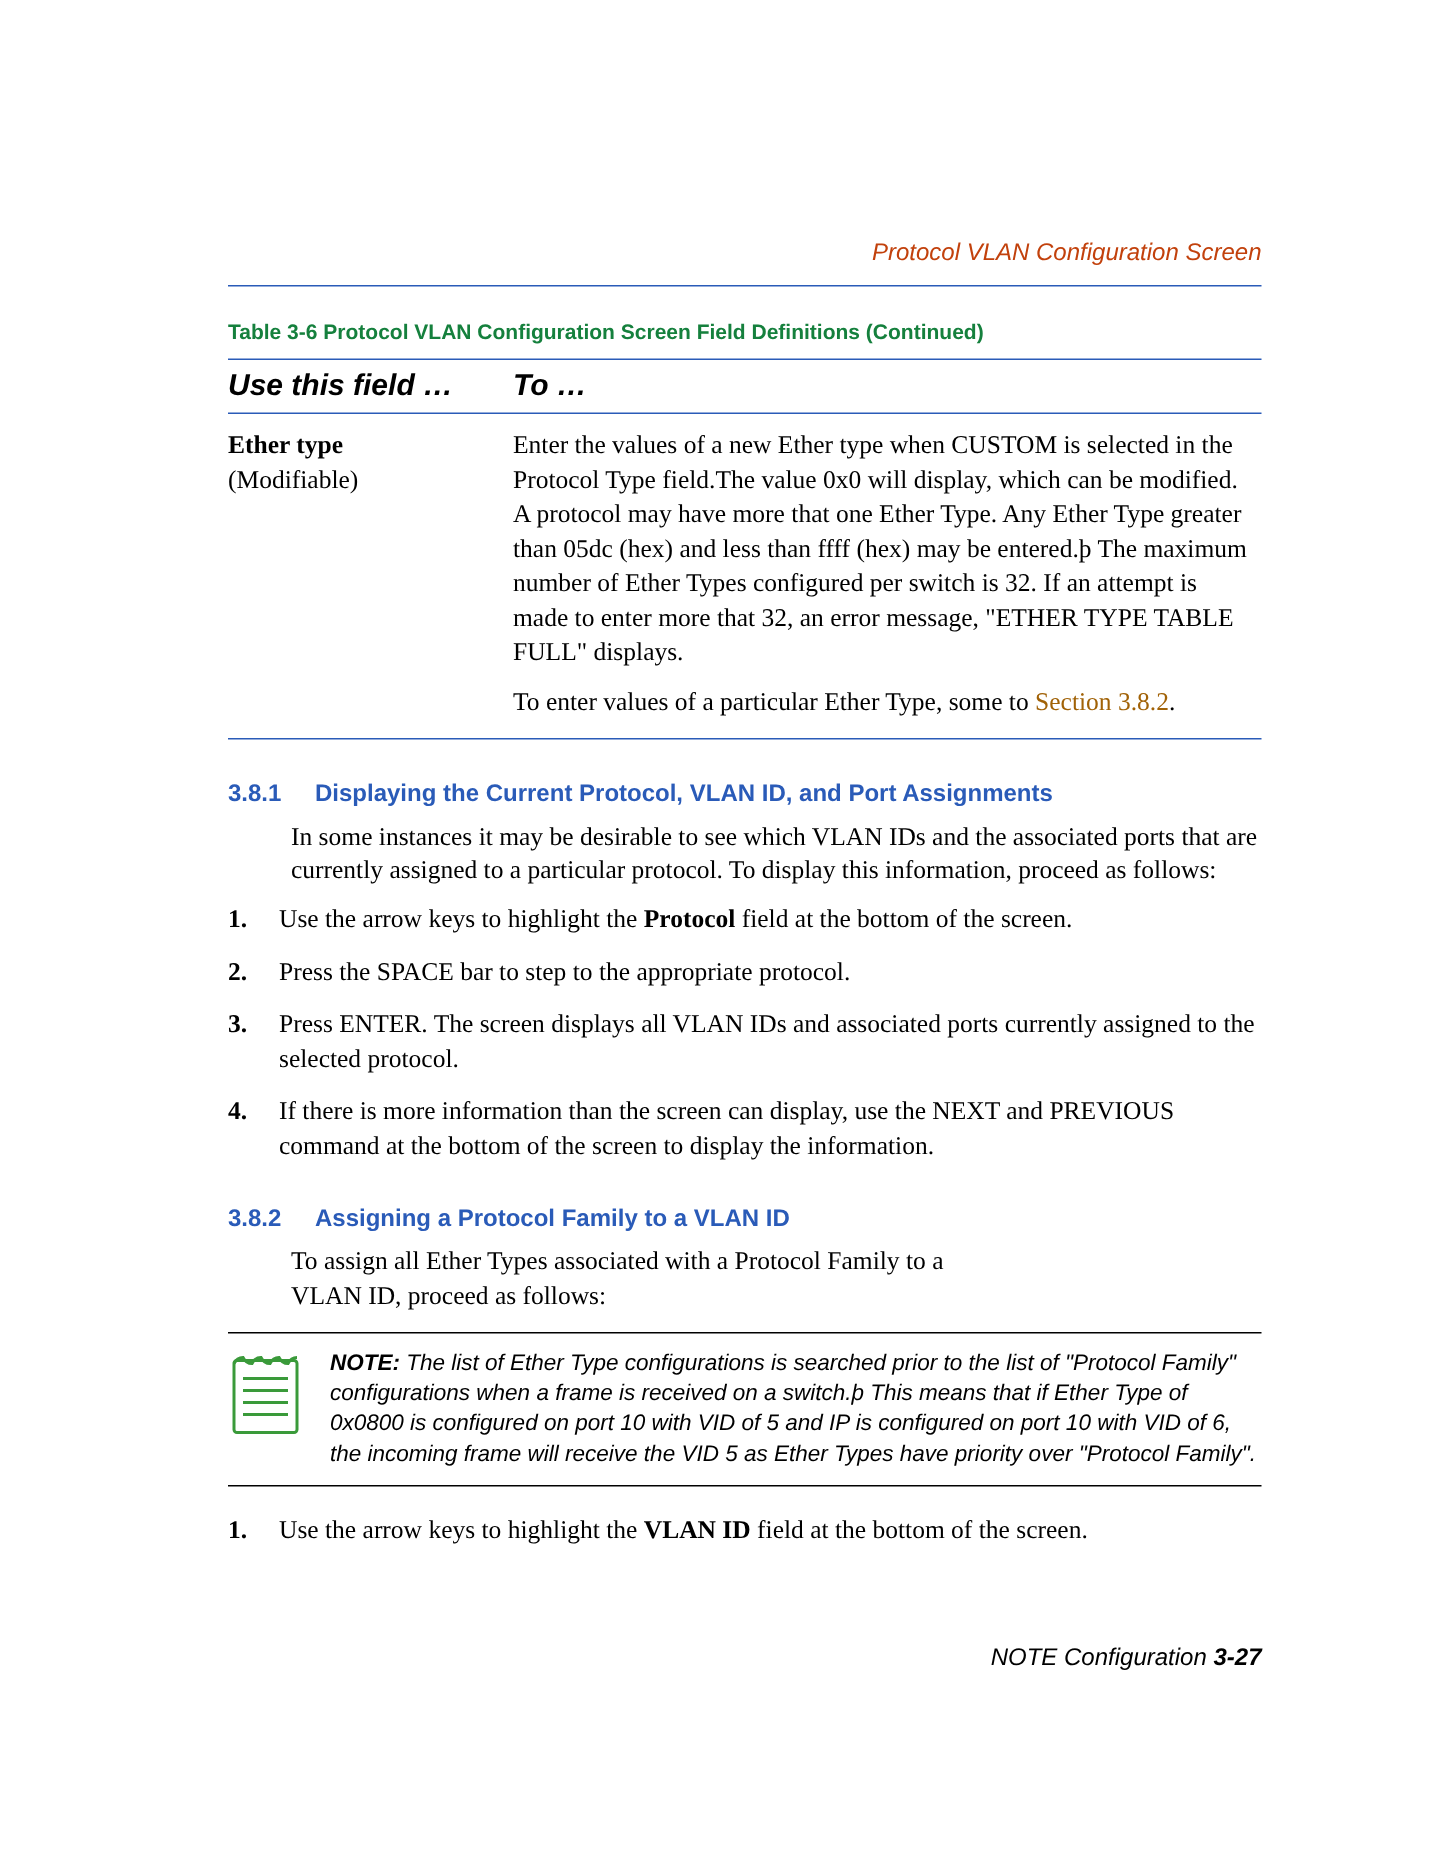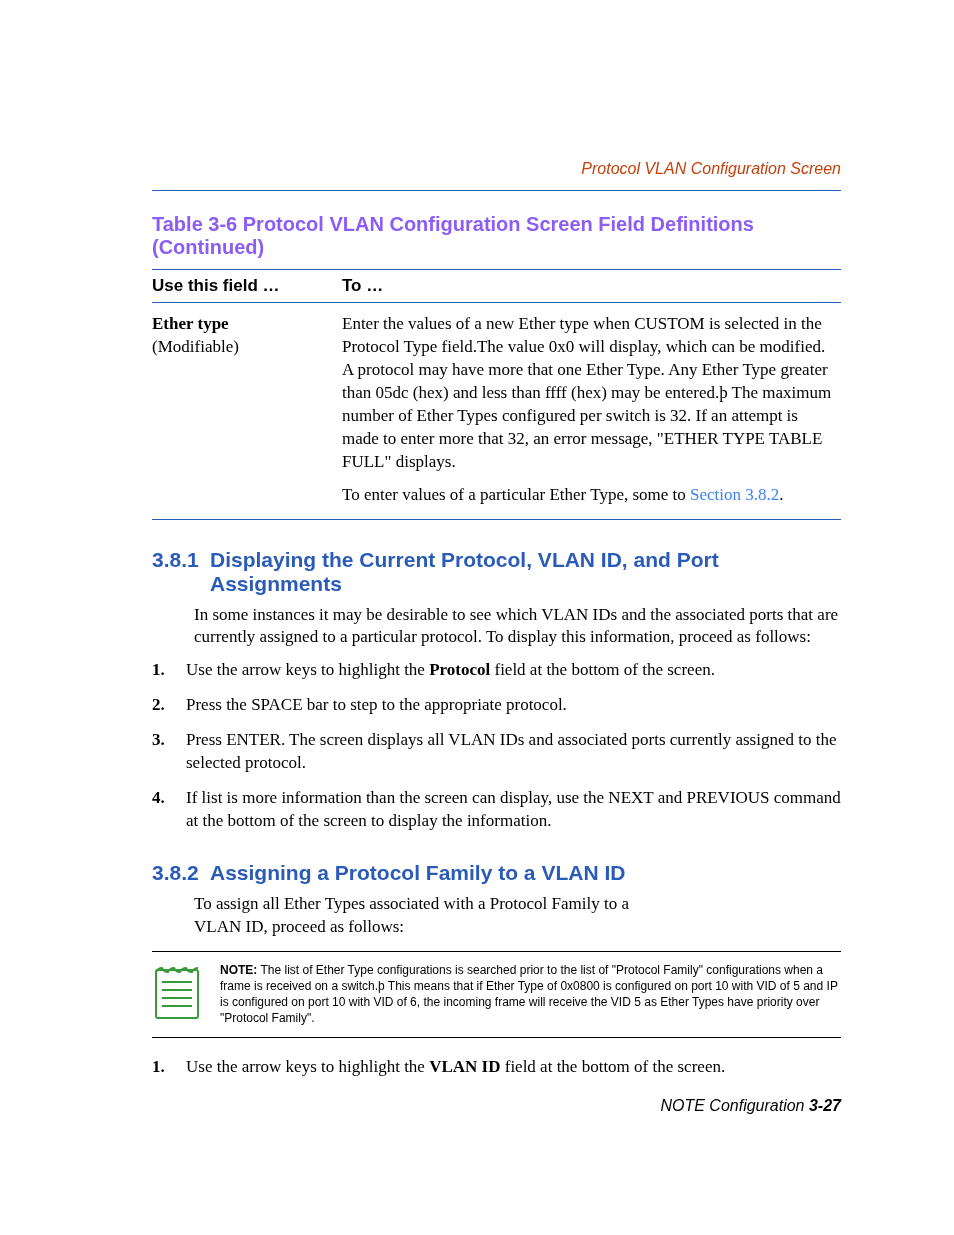--- a/index.html
+++ b/index.html
@@ -20,54 +20,55 @@
   }
   hr.rule {
     border: none;
     border-top: 1.5px solid #2a5bb8;
     margin-top: 30px;
     margin-bottom: 22px;
   }
   .table-caption {
     font-family: Arial, Helvetica, sans-serif;
     font-weight: bold;
-    font-size: 20px;
-    color: #8b5cf6;
+    font-size: 14px;
+    color: #15803d;
     margin-bottom: 10px;
   }
   table.def {
     width: 100%;
     border-collapse: collapse;
     font-size: 17px;
   }
   table.def thead th {
     font-family: Arial, Helvetica, sans-serif;
     font-weight: bold;
-    font-size: 17px;
+    font-size: 20px;
     text-align: left;
     padding: 6px 8px 6px 0;
     border-top: 1.5px solid #2a5bb8;
     border-bottom: 1px solid #2a5bb8;
+    font-style: italic;
   }
   table.def th.col1 { width: 190px; }
   table.def tbody td {
     vertical-align: top;
     padding: 10px 8px 0 0;
     line-height: 1.35;
   }
   table.def tbody tr:last-child td { border-bottom: 1.5px solid #2a5bb8; padding-bottom: 12px; }
   .field-name { font-weight: bold; }
   .field-mod { font-weight: normal; }
   .desc-para + .desc-para { margin-top: 10px; }
-  a.xref { color: #3b82f6; text-decoration: none; }
+  a.xref { color: #a16207; text-decoration: none; }
 
   h3.section {
     font-family: Arial, Helvetica, sans-serif;
     font-weight: bold;
-    font-size: 21px;
+    font-size: 16px;
     color: #2a5bb8;
     margin-top: 28px;
     margin-bottom: 8px;
     display: flex;
   }
   h3.section .num { flex: 0 0 58px; }
   h3.section .ttl { flex: 1 1 auto; }
   p.body {
     font-size: 17px;
     line-height: 1.35;
@@ -103,22 +104,23 @@
     border-bottom: 1px solid #000;
     padding: 10px 0;
     margin: 12px 0 18px 0;
   }
   .note-icon {
     flex: 0 0 50px;
     height: 60px;
   }
   .note-text {
     font-family: Arial, Helvetica, sans-serif;
-    font-size: 12px;
-    line-height: 1.35;
+    font-size: 15px;
+    line-height: 1.35;
+    font-style: italic;
   }
   .note-text .lead { font-weight: bold; }
 
   .footer {
     position: absolute;
     bottom: 120px;
     right: 113px;
     font-family: Arial, Helvetica, sans-serif;
     font-style: italic;
     font-size: 16px;
@@ -161,21 +163,21 @@
   <span class="num">3.8.1</span>
   <span class="ttl">Displaying the Current Protocol, VLAN ID, and Port Assignments</span>
 </h3>
 <p class="body">In some instances it may be desirable to see which VLAN IDs and the associated ports that are currently assigned to a particular protocol. To display this information, proceed as follows:</p>
 <ol class="steps">
   <li>
     <span>Use the arrow keys to highlight the </span><span class="bold">Protocol</span><span> field at the bottom of the screen.</span>
   </li>
   <li>Press the SPACE bar to step to the appropriate protocol.</li>
   <li>Press ENTER. The screen displays all VLAN IDs and associated ports currently assigned to the selected protocol.</li>
-  <li>If list is more information than the screen can display, use the NEXT and PREVIOUS command at the bottom of the screen to display the information.</li>
+  <li>If there is more information than the screen can display, use the NEXT and PREVIOUS command at the bottom of the screen to display the information.</li>
 </ol>
 
 <h3 class="section">
   <span class="num">3.8.2</span>
   <span class="ttl">Assigning a Protocol Family to a VLAN ID</span>
 </h3>
 <p class="body" style="max-width:480px">To assign all Ether Types associated with a Protocol Family to a VLAN ID, proceed as follows:</p>
 
 <div class="note-box">
   <div class="note-icon">

